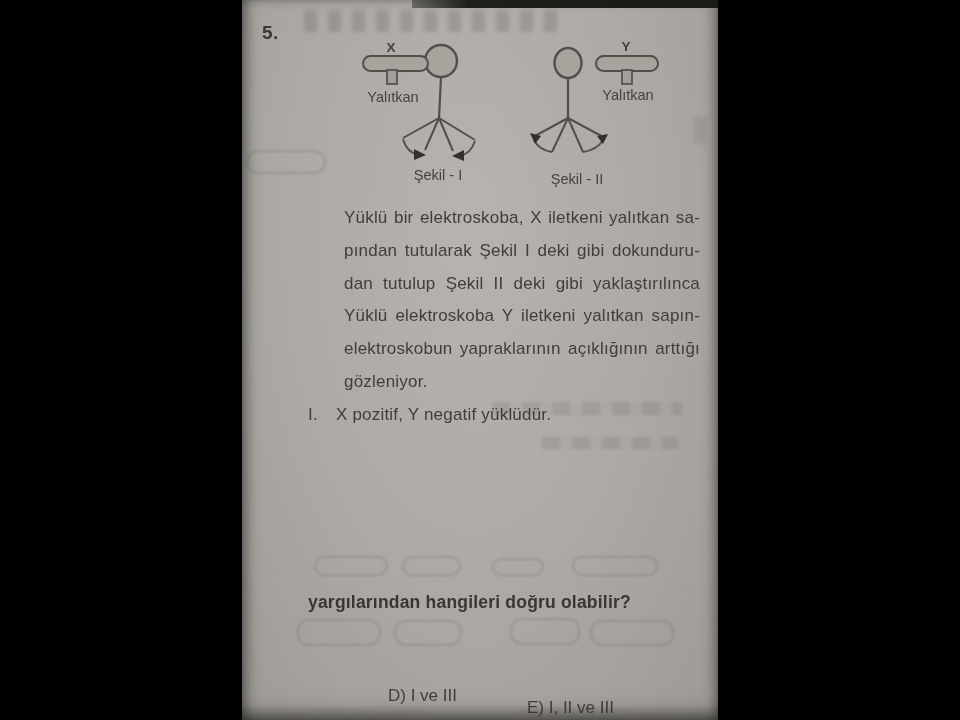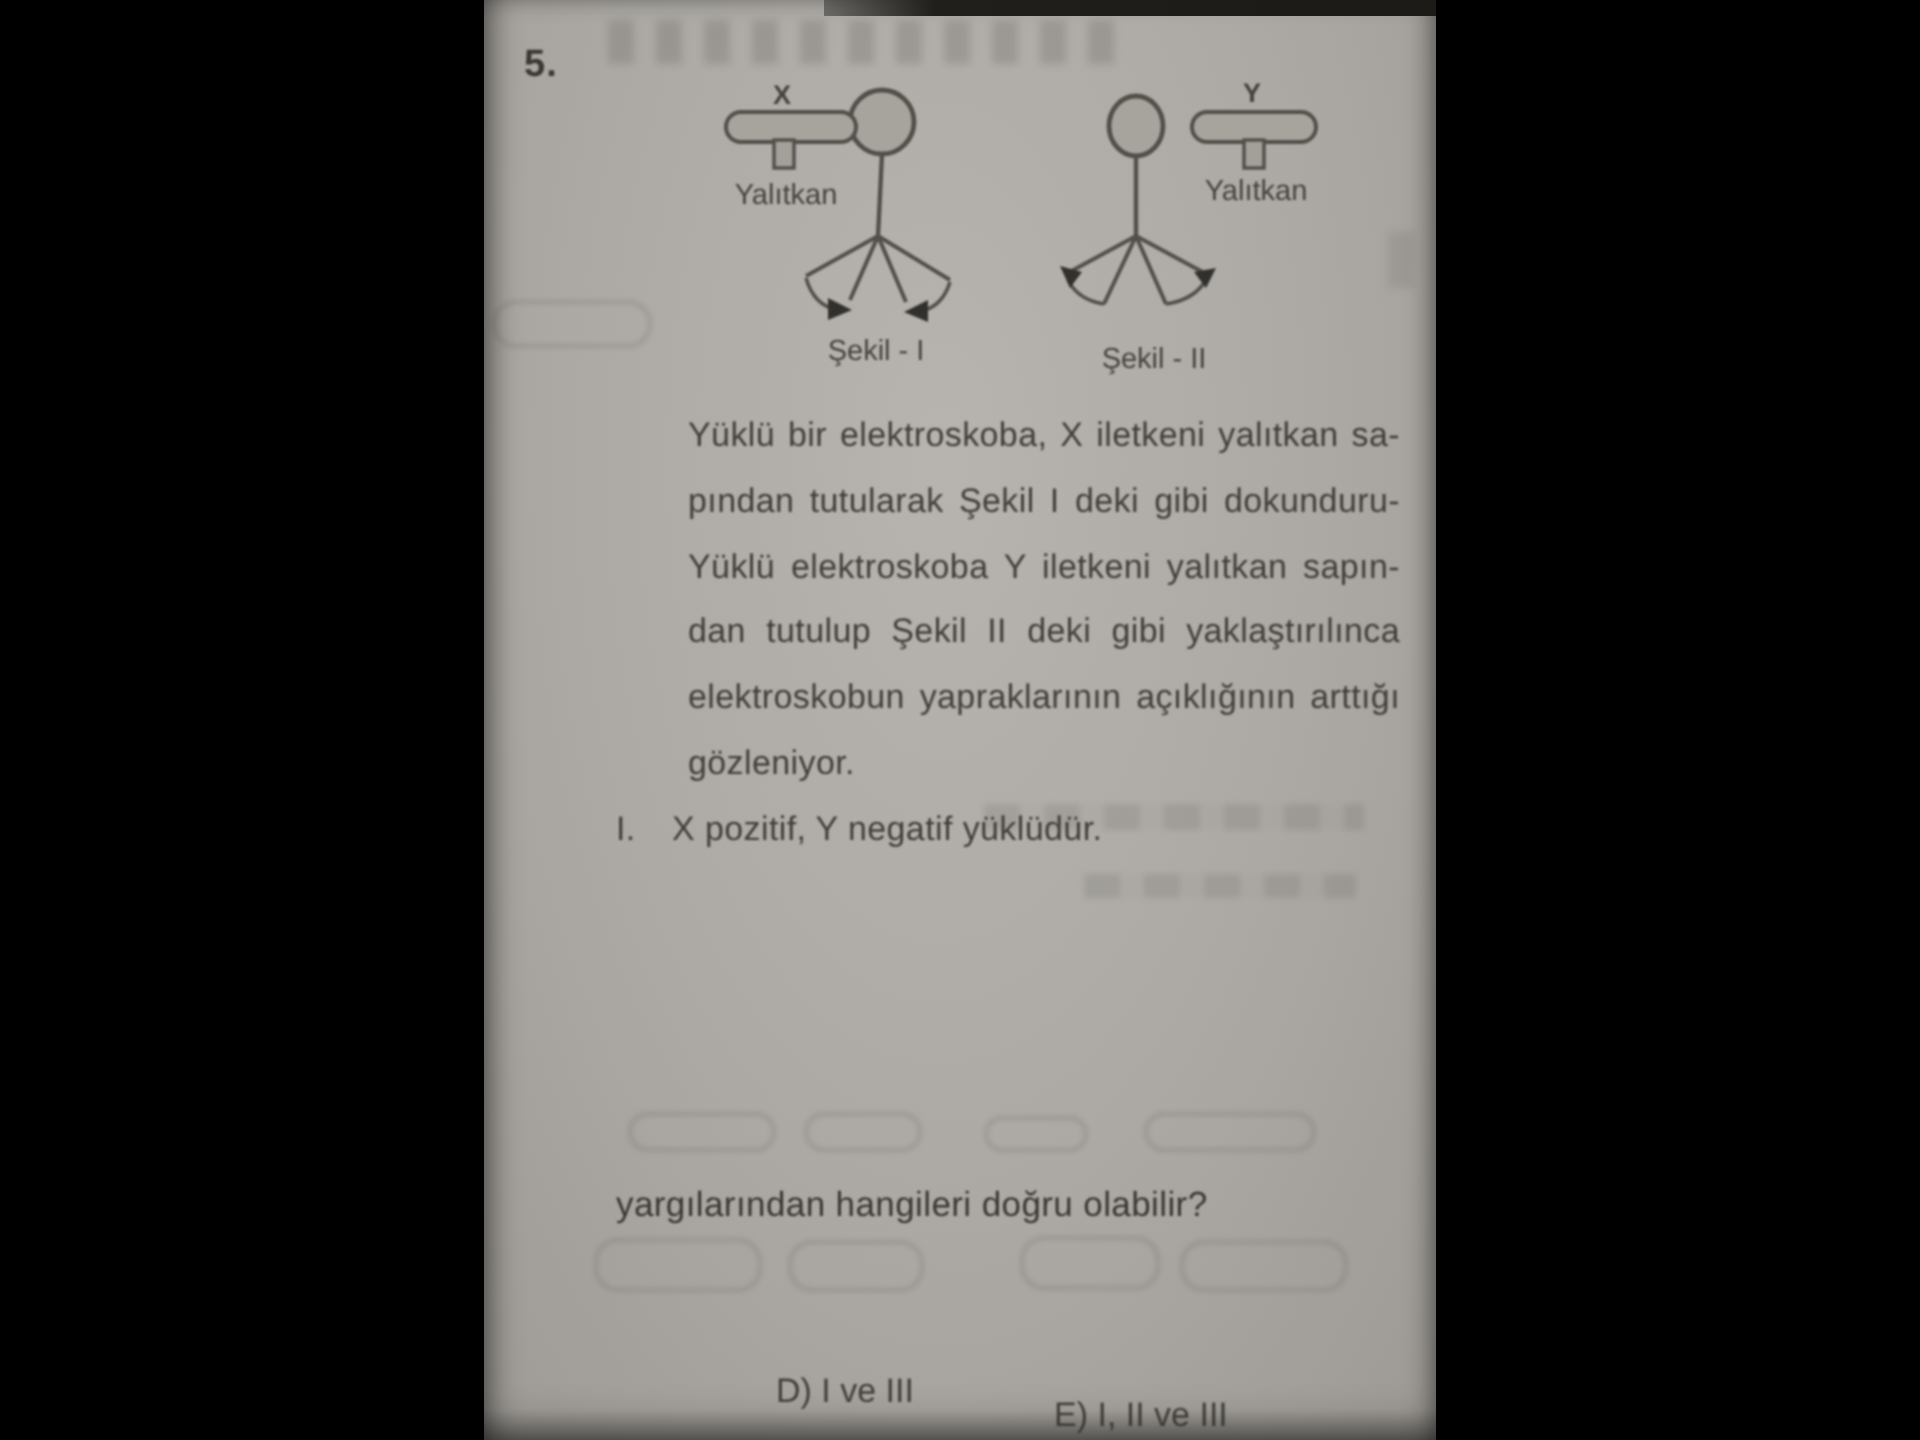--- a/index.html
+++ b/index.html
@@ -27,21 +27,21 @@
         letter-spacing:.5px;}
   .figsvg{position:absolute;left:0;top:0;}
   .bodytext{position:absolute;left:66px;top:202px;width:392px;font-size:17px;
             line-height:32.8px;color:#413e3a;letter-spacing:.2px;}
   .bl{height:32.8px;white-space:nowrap;margin-left:36px;}
   .bl.j{white-space:normal;text-align:justify;text-align-last:justify;}
   .leadin{font-weight:bold;color:#3a3733;}
   .stmt{display:flex;height:32.8px;}
   .stmt .rn{width:28px;flex:0 0 28px;}
   .prompt{position:absolute;left:66px;top:592px;width:400px;font-size:17.5px;
-          font-weight:normal;color:#3a3733;letter-spacing:.2px;}
+          font-weight:bold;color:#3a3733;letter-spacing:.2px;}
   .optrow1{position:absolute;left:66px;top:654px;width:378px;display:flex;
            justify-content:space-between;font-size:17px;color:#413e3a;}
   .optrow2{position:absolute;left:0;top:686px;width:476px;font-size:17px;color:#413e3a;}
   .optrow2 .opt-d{position:absolute;left:146px;top:0;}
   .optrow2 .opt-e{position:absolute;left:285px;top:12px;}
   svg text{fill:#45423e;}
 </style>
 </head>
 <body>
 
@@ -102,22 +102,22 @@
           <polygon points="288,133 299,136 293,144" fill="#32302d"></polygon>
           <path d="M 341,152 Q 355,150 361,140" fill="none" stroke="#524f4b" stroke-width="1.8"></path>
           <polygon points="366,134 355,136 361,144" fill="#32302d"></polygon>
           <text x="335" y="184" font-size="14.5" text-anchor="middle">Şekil - II</text>
         </g>
       </svg>
 
       <div class="bodytext">
         <div class="bl j">Yüklü bir elektroskoba, X iletkeni yalıtkan sa-</div>
         <div class="bl j">pından tutularak Şekil I deki gibi dokunduru-</div>
+        <div class="bl j">dan tutulup Şekil II deki gibi yaklaştırılınca</div>
         <div class="bl j">Yüklü elektroskoba Y iletkeni yalıtkan sapın-</div>
-        <div class="bl j">dan tutulup Şekil II deki gibi yaklaştırılınca</div>
         <div class="bl j">elektroskobun yapraklarının açıklığının arttığı</div>
         <div class="bl">gözleniyor.</div>
         <div class="stmt">
           <span class="rn">I.</span>
           <span>X pozitif, Y negatif yüklüdür.</span>
         </div>
       </div>
 
       <div class="prompt">yargılarından hangileri doğru olabilir?</div>
 

